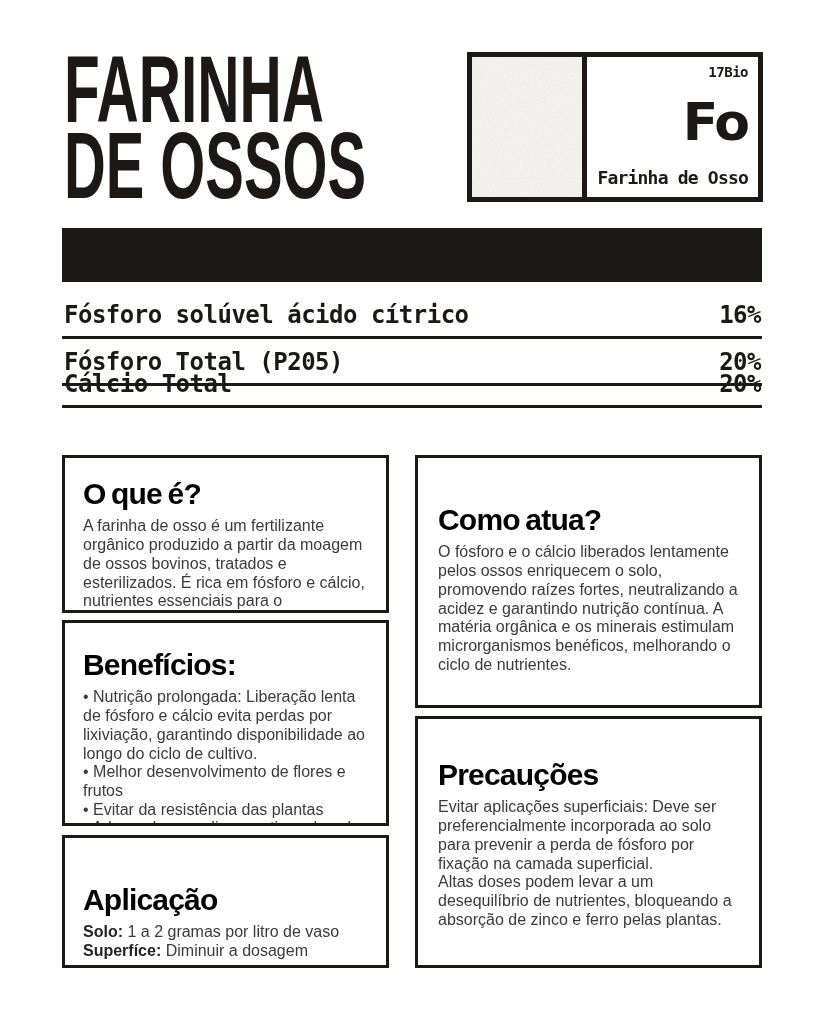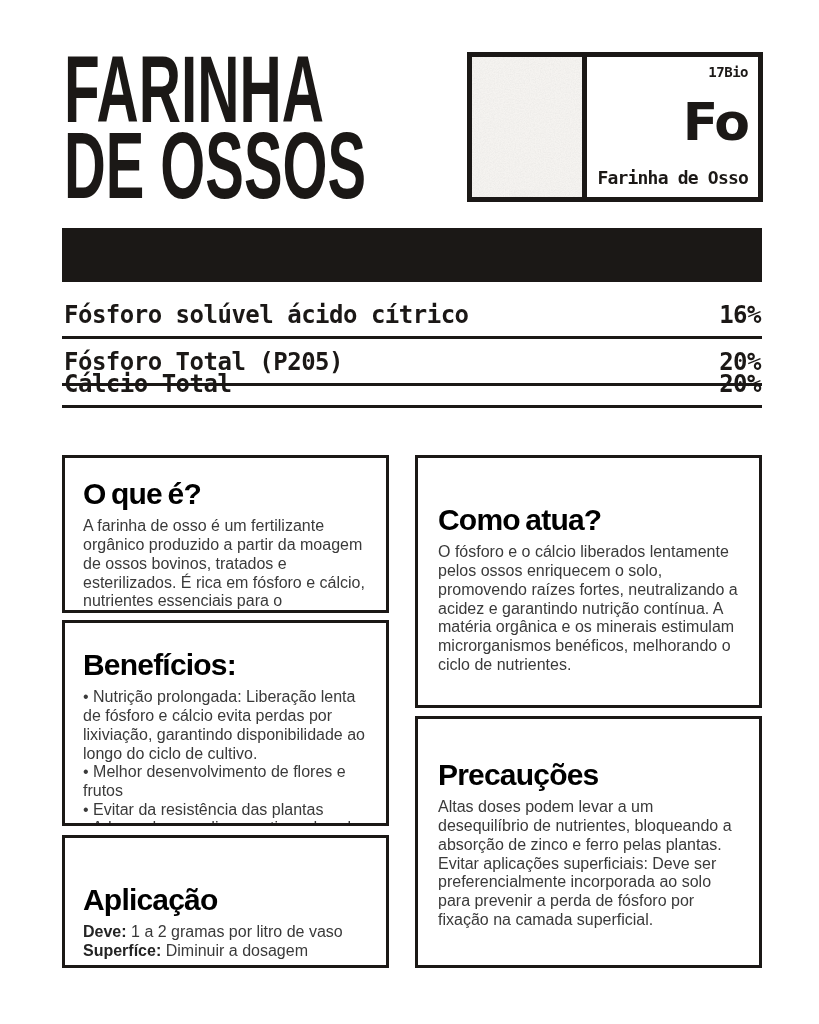--- a/index.html
+++ b/index.html
@@ -124,28 +124,28 @@
   <div class="box" id="box-benefits">
     <h2>Benefícios:</h2>
     <div class="bullet">• Nutrição prolongada: Liberação lenta de fósforo e cálcio evita perdas por lixiviação, garantindo disponibilidade ao longo do ciclo de cultivo.</div>
     <div class="bullet">• Melhor desenvolvimento de flores e frutos</div>
     <div class="bullet">• Evitar da resistência das plantas</div>
     <div class="bullet">• Adequado para diversos tipos de solo</div>
   </div>
 
   <div class="box" id="box-application">
     <h2>Aplicação</h2>
-    <div class="app-line"><b>Deve:</b> <span>1 a 2 gramas por litro de vaso</span></div>
+    <div class="app-line"><b>Solo:</b> <span>1 a 2 gramas por litro de vaso</span></div>
     <div class="app-line"><b>Superfíce:</b> <span>Diminuir a dosagem</span></div>
   </div>
 
   <div class="box" id="box-how">
     <h2>Como atua?</h2>
     <p>O fósforo e o cálcio liberados lentamente pelos ossos enriquecem o solo, promovendo raízes fortes, neutralizando a acidez e garantindo nutrição contínua. A matéria orgânica e os minerais estimulam microrganismos benéficos, melhorando o ciclo de nutrientes.</p>
   </div>
 
   <div class="box" id="box-precautions">
     <h2>Precauções</h2>
+    <p>Evitar aplicações superficiais: Deve ser preferencialmente incorporada ao solo para prevenir a perda de fósforo por fixação na camada superficial.</p>
     <p>Altas doses podem levar a um desequilíbrio de nutrientes, bloqueando a absorção de zinco e ferro pelas plantas.</p>
-    <p>Evitar aplicações superficiais: Deve ser preferencialmente incorporada ao solo para prevenir a perda de fósforo por fixação na camada superficial.</p>
   </div>
 
 </div>
 
 </body></html>

